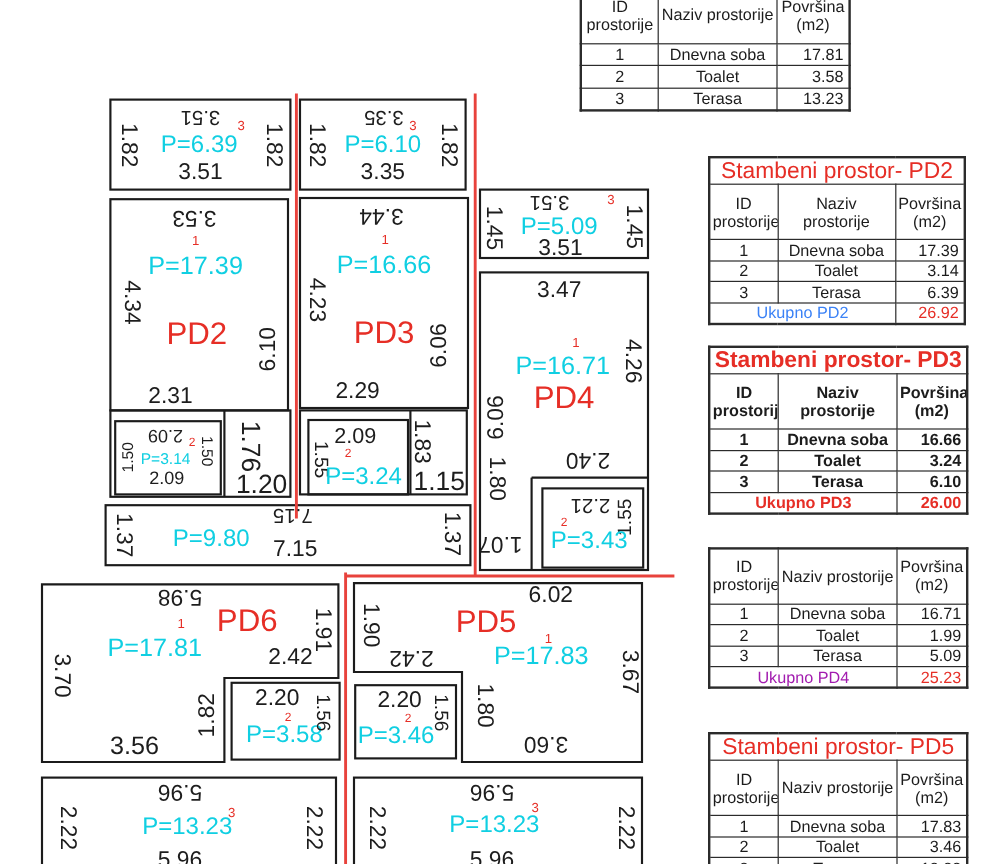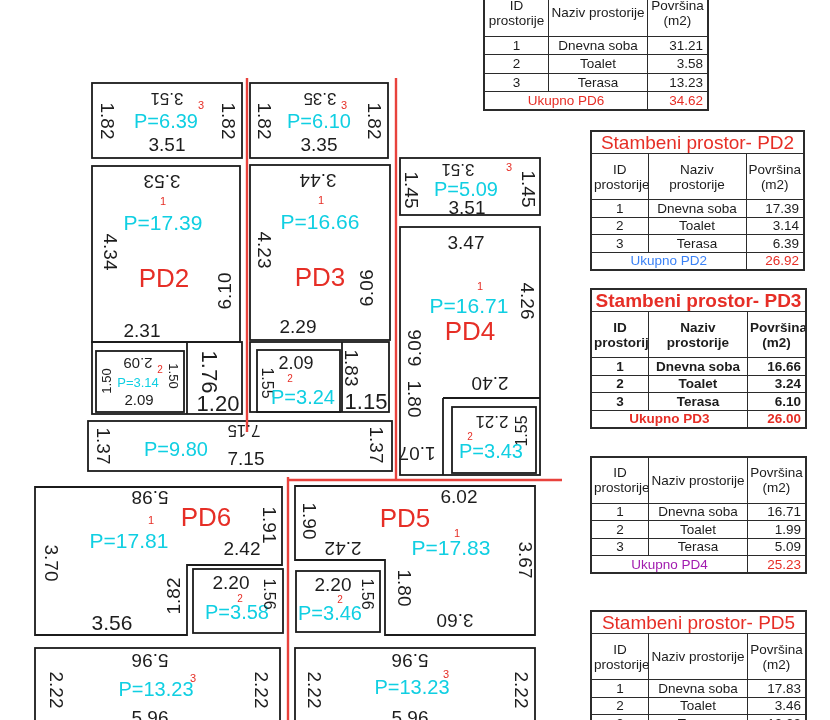--- a/index.html
+++ b/index.html
@@ -164,35 +164,31 @@
             <tr>
               <td class="hdr" style="height:47px">ID
 prostorije</td>
               <td class="hdr" style="height:47px">Naziv prostorije</td>
               <td class="hdr" style="height:47px">Površina
 (m2)</td>
             </tr>
             <tr class="datarow" style="height:18.5px">
               <td>1</td>
               <td>Dnevna soba</td>
-              <td class="num">31.21</td>
+              <td class="num">17.81</td>
             </tr>
             <tr class="datarow" style="height:18.5px">
               <td>2</td>
               <td>Toalet</td>
               <td class="num">3.58</td>
             </tr>
             <tr class="datarow" style="height:18.5px">
               <td>3</td>
               <td>Terasa</td>
               <td class="num">13.23</td>
-            </tr>
-            <tr class="datarow" style="height:18.5px">
-              <td colspan="2" style="color:#e62e26">Ukupno PD6</td>
-              <td class="num" style="color:#e62e26">34.62</td>
             </tr>
           </tbody>
         </table>
       </div>
       <div class="tbl" style="left: 590px; top: 130px;">
         <table style="width: 179px;">
           <colgroup>
             <col style="width:57px">
             <col style="width:98px">
             <col style="width:58px">

